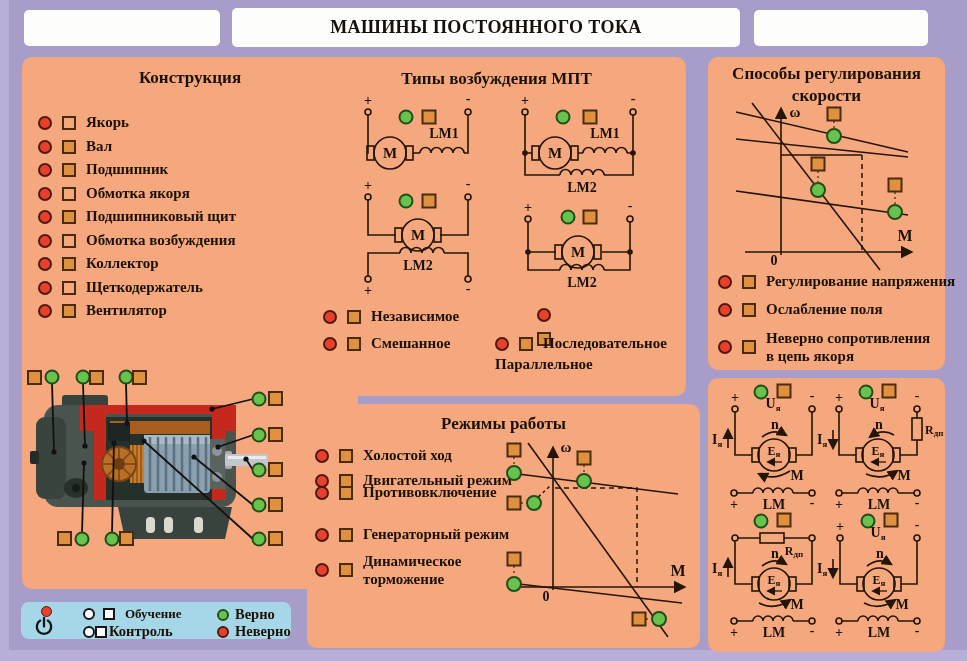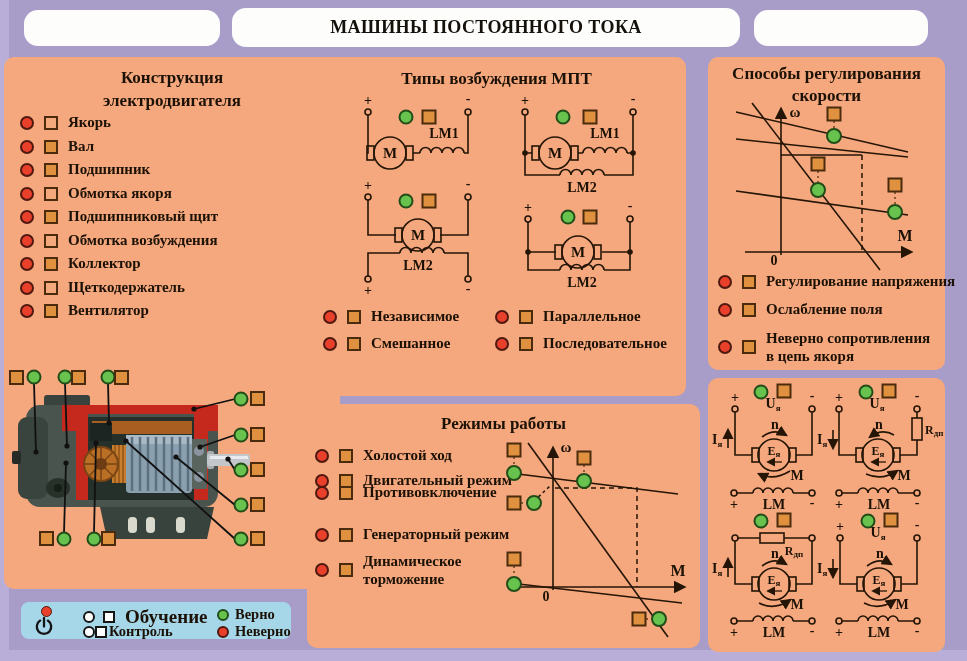--- a/index.html
+++ b/index.html
@@ -1,19 +1,19 @@
 <!DOCTYPE html>
 <html><head>
 <meta charset="utf-8">
 <style>
   html,body{margin:0;padding:0;background:#8f84b5;}
   .board{position:relative;width:967px;height:661px;background:#a89cc9;overflow:hidden;
          font-family:"Liberation Serif",serif;color:#1c1106;
          box-shadow:inset 9px -11px 0 0 #b9aed8;}
-  .whitebox{position:absolute;background:#fdfdfc;border-radius:14px;text-align:right;}
+  .whitebox{position:absolute;background:#fdfdfc;border-radius:5px;text-align:right;}
   .header-title{display:flex;align-items:center;justify-content:center;
                 font-weight:bold;font-size:18px;letter-spacing:.4px;color:#14100a;}
   .panel{position:absolute;background:#f5a87d;border-radius:10px;}
   .legendbox{position:absolute;background:#a6d7e9;border-radius:8px;}
   .ptitle{position:absolute;left:0;right:0;text-align:center;font-weight:bold;
           font-size:17px;line-height:23px;}
   .row{position:absolute;display:flex;align-items:center;gap:10px;
        font-weight:bold;font-size:15px;white-space:nowrap;}
   .row .txt{margin-left:0;}
   .lbl2{line-height:18px;}
@@ -43,24 +43,23 @@
 <body>
 
 <div class="board">
 
   <div class="whitebox" style="left:24px;top:10px;width:196px;height:36px;"></div>
   <div class="whitebox header-title" style="left:232px;top:8px;width:508px;height:39px;">
     <span>МАШИНЫ ПОСТОЯННОГО ТОКА</span>
   </div>
   <div class="whitebox" style="left:754px;top:10px;width:174px;height:36px;"></div>
 
-  <div class="panel" style="left:4px;top:57px;width:336px;height:532px;">
+  <div class="panel" style="left:22px;top:57px;width:336px;height:532px;">
     <div class="ptitle" style="top:9px;">
       <div>Конструкция</div>
-      <div>электродвигателя</div>
     </div>
 
     <div class="row" style="left:16px;top:57px;">
       <span class="ind c-red"></span>
       <span class="ind s-lt"></span>
       <span class="txt">Якорь</span>
       </div>
     <div class="row" style="left:16px;top:81px;">
       <span class="ind c-red"></span>
       <span class="ind s-or"></span>
@@ -263,21 +262,21 @@
         <circle class="ig" cx="261" cy="120" r="6.5"></circle>
         <rect class="iq" x="276.5" y="113.5" width="13" height="13"></rect>
       </g>
     </svg>
 
     <div class="row" style="left:16px;top:251px;">
       <span class="ind c-red"></span>
       <span class="ind s-or"></span>
       <span class="txt">Независимое</span>
       </div>
-    <div class="row" style="left:188px;top:251px;">
+    <div class="row" style="left:188px;top:251px;flex-direction:column;">
       <span class="ind c-red"></span>
       <span class="ind s-or"></span>
       <span class="txt">Параллельное</span>
       </div>
     <div class="row" style="left:16px;top:278px;">
       <span class="ind c-red"></span>
       <span class="ind s-or"></span>
       <span class="txt">Смешанное</span>
       </div>
     <div class="row" style="left:188px;top:278px;">
@@ -534,21 +533,21 @@
       </g>
     </svg>
   </div>
 
   <div class="legendbox" style="left:21px;top:602px;width:270px;height:37px;">
     <div style="position:absolute;left:20px;top:4px;width:9px;height:9px;border-radius:50%;background:#e8402b;border:1.5px solid #4f1910;"></div>
     <svg style="left:13px;top:14px;" width="20" height="20" viewBox="0 0 20 20">
       <path d="M6.2,4.6 A7.2,7.2 0 1 0 13.8,4.6" fill="none" stroke="#141414" stroke-width="2.3" stroke-linecap="round"></path>
       <path d="M10,2 V10.5" stroke="#141414" stroke-width="2.3" stroke-linecap="round"></path>
     </svg>
-    <div class="row" style="left:62px;top:4px;gap:8px;font-size:19px;">
+    <div class="row" style="left:62px;top:4px;gap:8px;font-size:13px;">
       <span class="ind c-wh"></span>
       <span class="ind s-wh"></span>
       <span class="txt" style="margin-left:2px;">Обучение</span>
       </div>
     <div class="row" style="left:62px;top:21px;gap:0;font-size:14.5px;">
       <span class="ind c-wh"></span>
       <span class="ind s-wh"></span>
       <span class="txt" style="margin-left:2px;">Контроль</span>
       </div>
     <div class="row" style="left:196px;top:4px;gap:6px;font-size:14.5px;">

